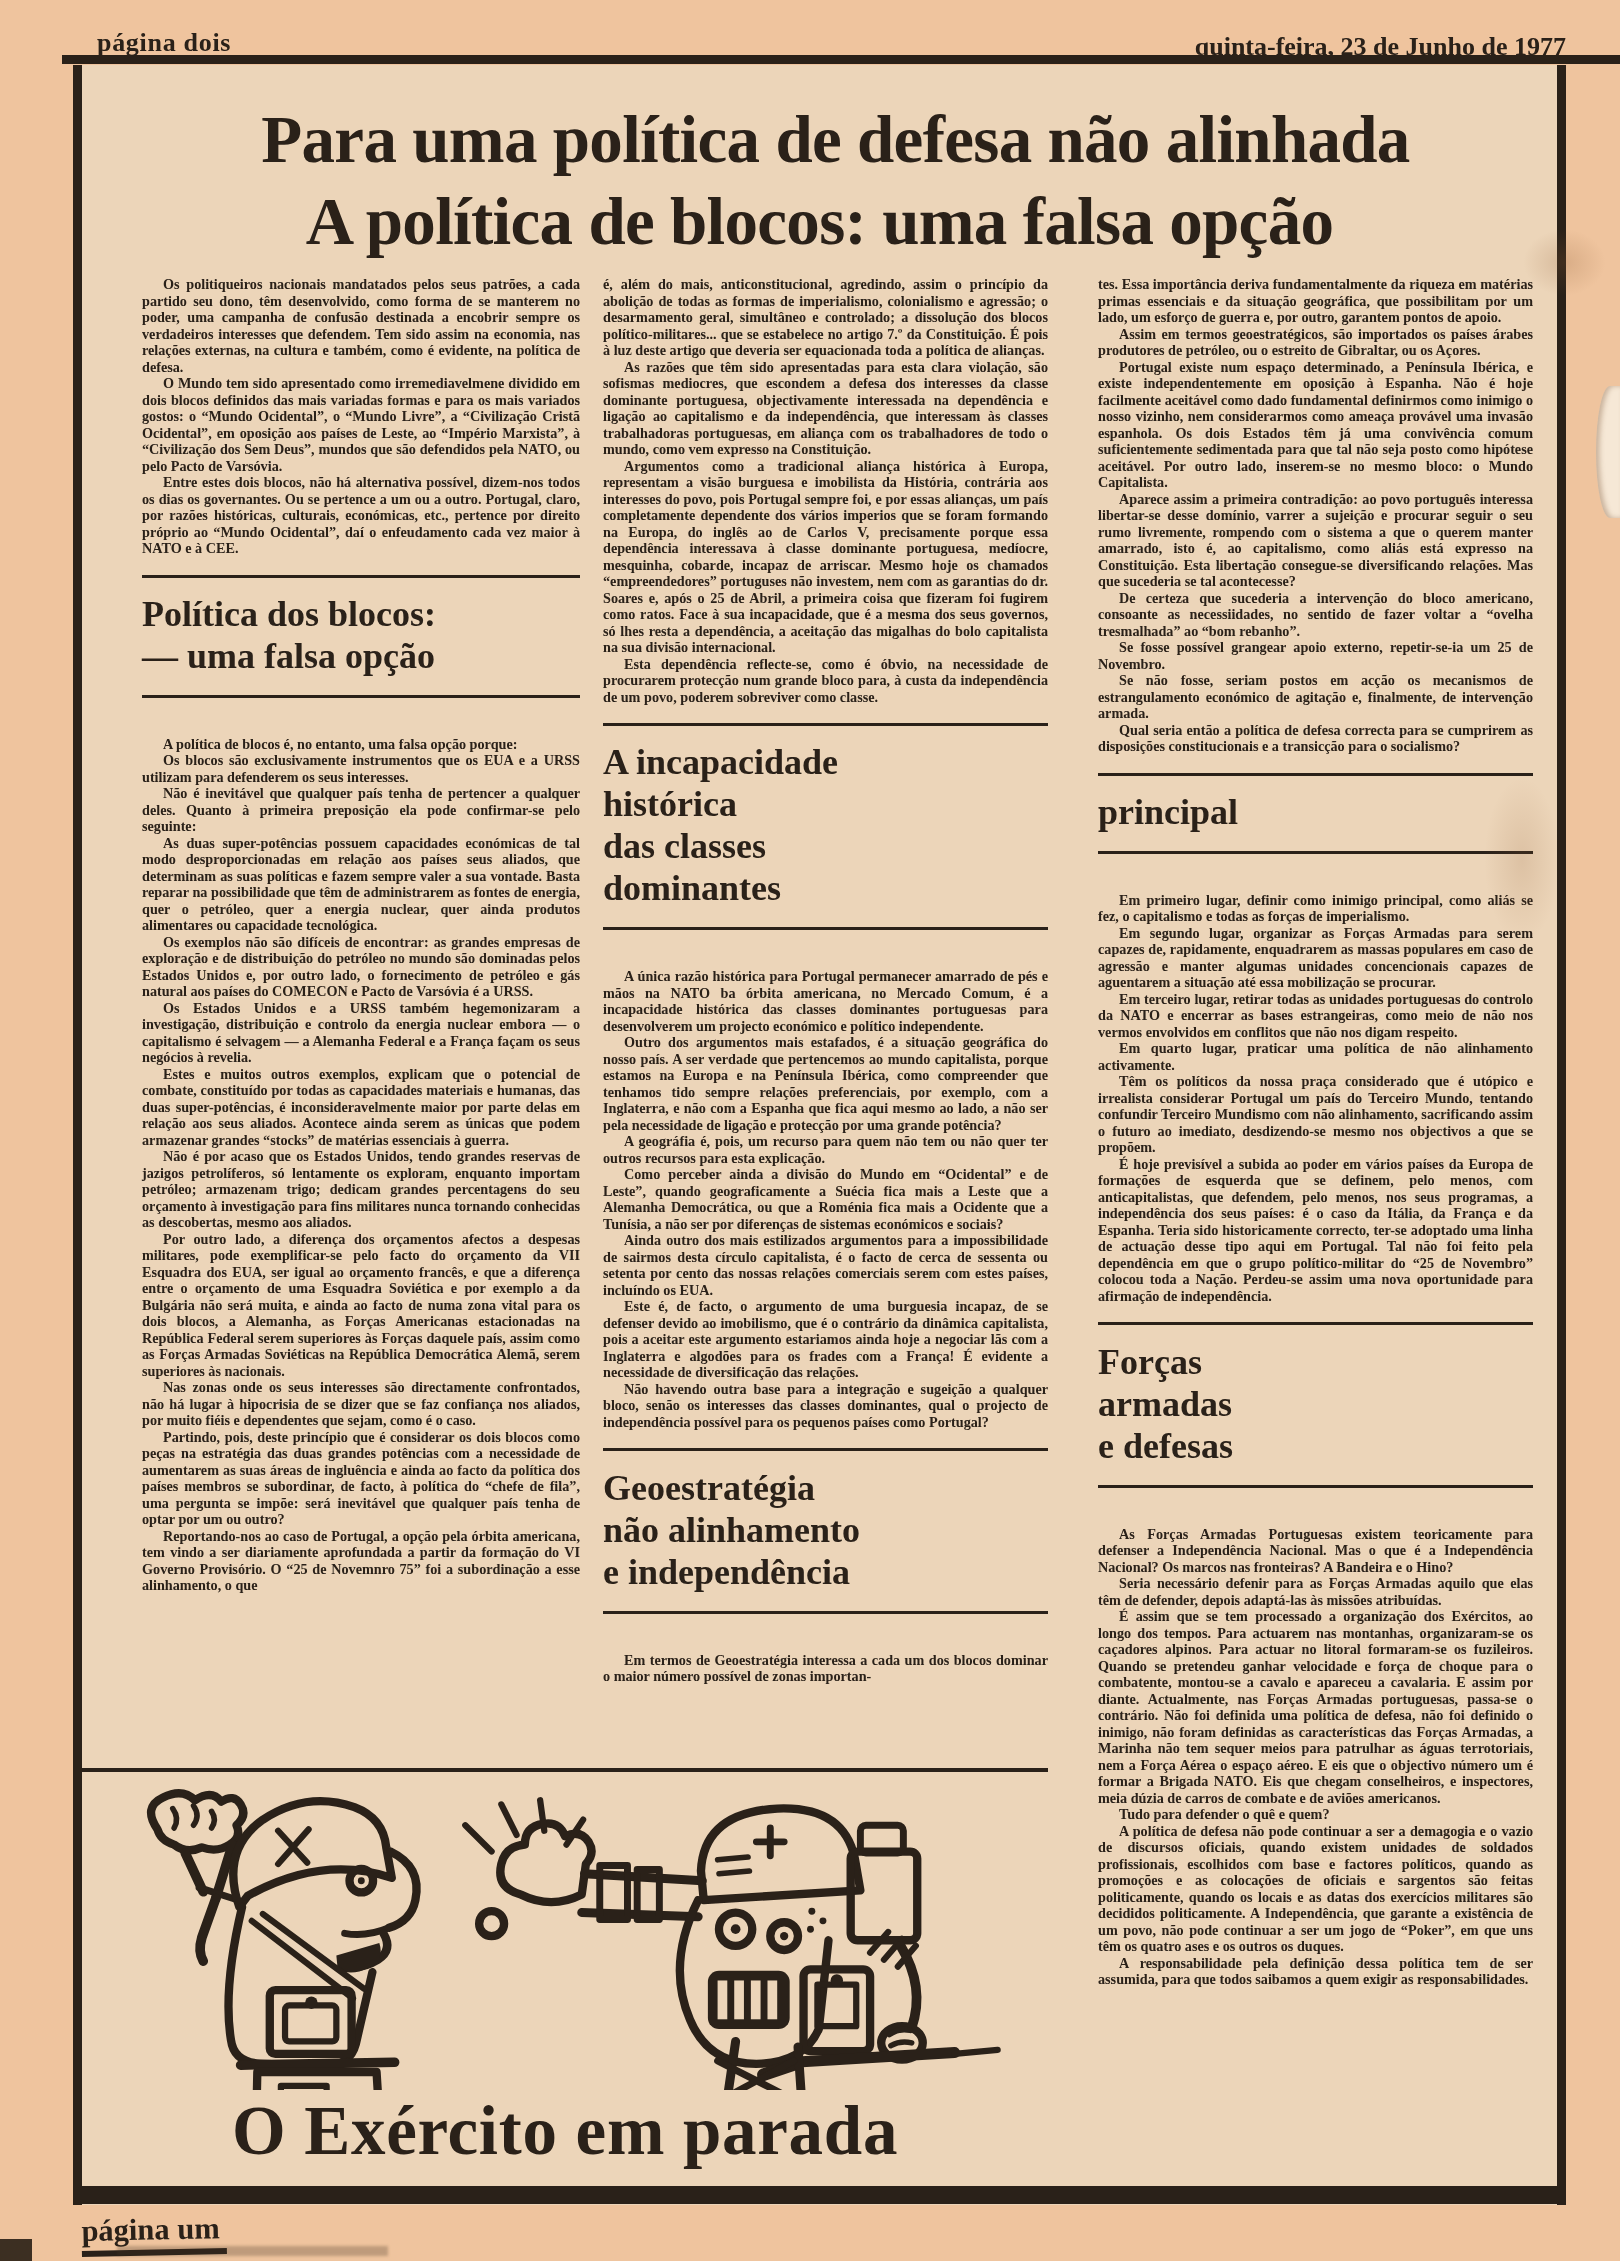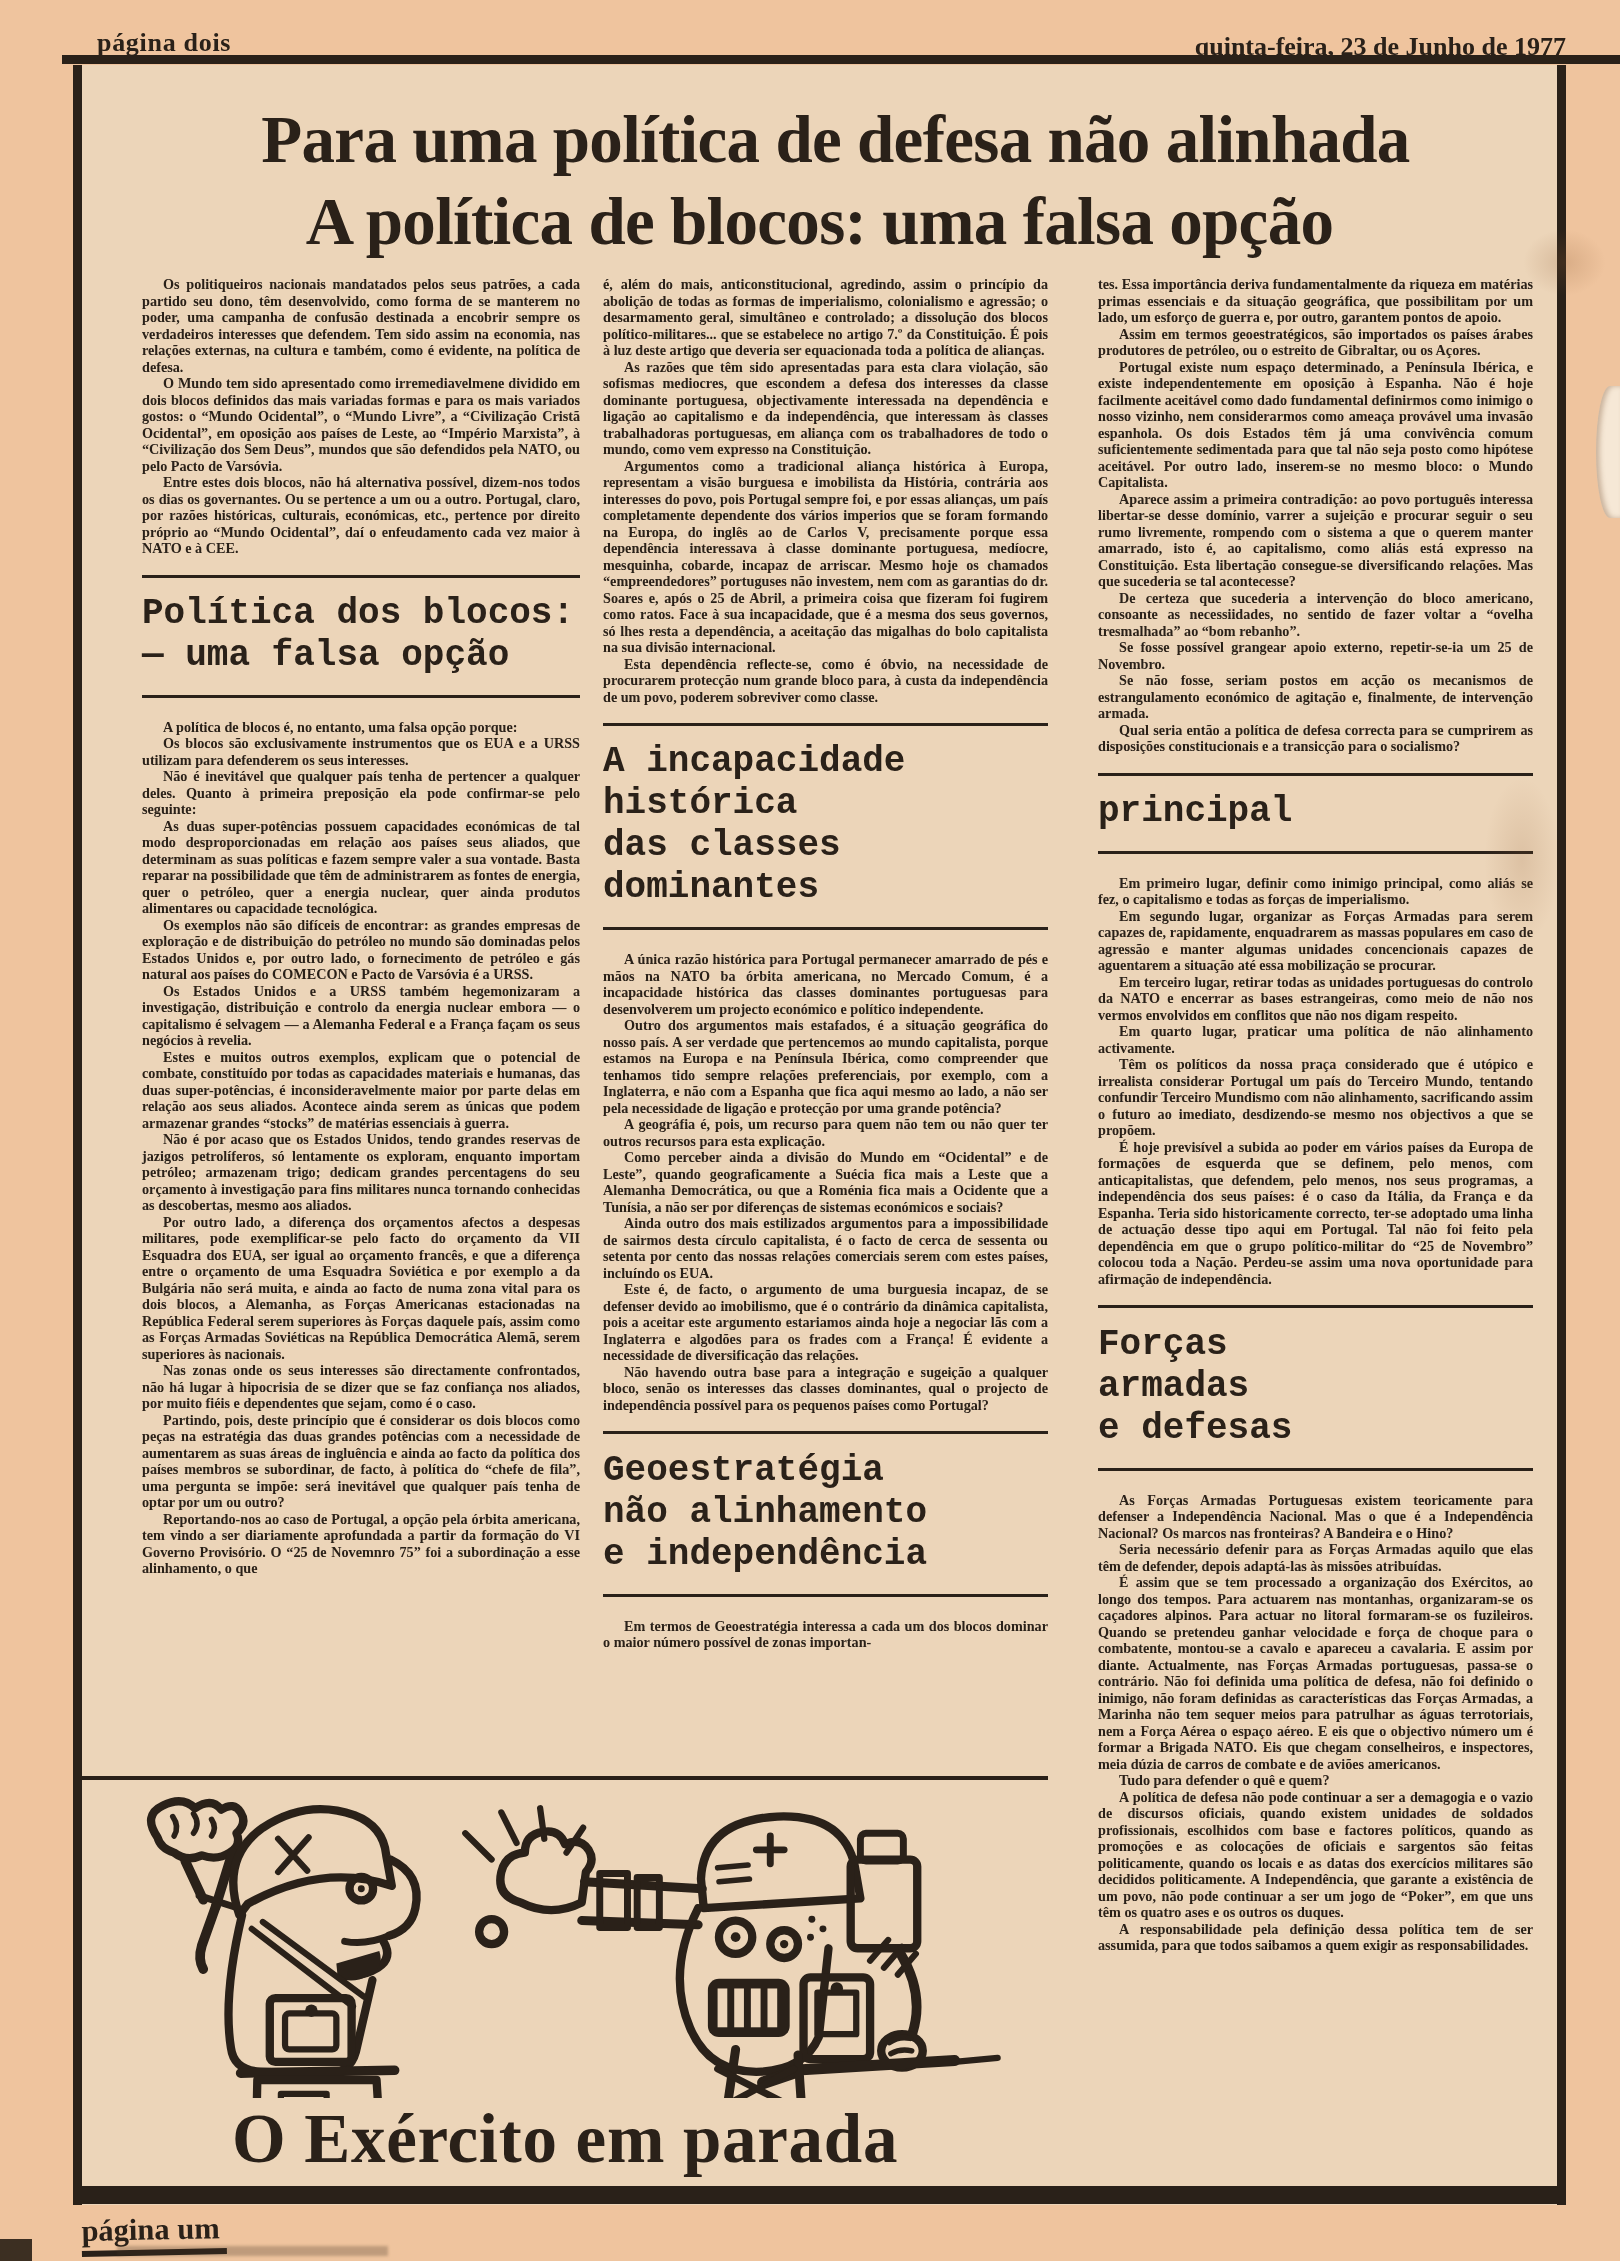--- a/index.html
+++ b/index.html
@@ -38,28 +38,27 @@
     font-size:14.2px;line-height:16.5px;font-weight:bold;
     text-align:justify;
   }
   .col-1{left:142px;width:438px;}
   .col-2{left:603px;width:445px;}
   .col-3{left:1098px;width:435px;}
   .col p{margin:0;text-indent:21px;}
   .col p.noindent{text-indent:0;}
   .col p.gap{margin-top:0;}
   .col h2.subhead{
-    margin:18px 0 21px 0;padding:15.3px 0 18px 0;
+    margin:18px 0 38px 0;padding:15.3px 0 18px 0;
     border-top:3.5px solid var(--ink);border-bottom:3.5px solid var(--ink);
     font-size:36px;line-height:42px;font-weight:bold;letter-spacing:0;
     text-align:left;
-    font-family:Liberation Mono, monospace;
-  }
-  
-  .cartoon-box{position:absolute;left:82px;top:1768px;width:966px;height:418px;border-top:4.2px solid var(--ink);box-sizing:border-box;margin-top:8px;}
+  }
+  
+  .cartoon-box{position:absolute;left:82px;top:1768px;width:966px;height:418px;border-top:4.2px solid var(--ink);box-sizing:border-box;}
   .cartoon-art{position:absolute;left:21px;top:12.5px;width:902px;height:305px;}
   .cartoon-caption{position:absolute;left:0;top:320px;width:100%;text-align:center;font-weight:bold;font-size:69px;letter-spacing:0.7px;}
   
   .footer-label{
     position:absolute;left:82px;top:2214px;font-size:30.5px;font-weight:bold;
     border-bottom:6.2px solid var(--ink);padding:0 7px 2.1px 0;
     transform:rotate(-1.2deg);transform-origin:left bottom;
   }
   .footer-smudge{position:absolute;left:117px;top:2246px;width:271px;height:9.7px;background:rgba(70,52,34,0.28);filter:blur(1.4px);}
   .corner-block{position:absolute;left:0;top:2239px;width:32px;height:22px;background:#3c2f22;}

